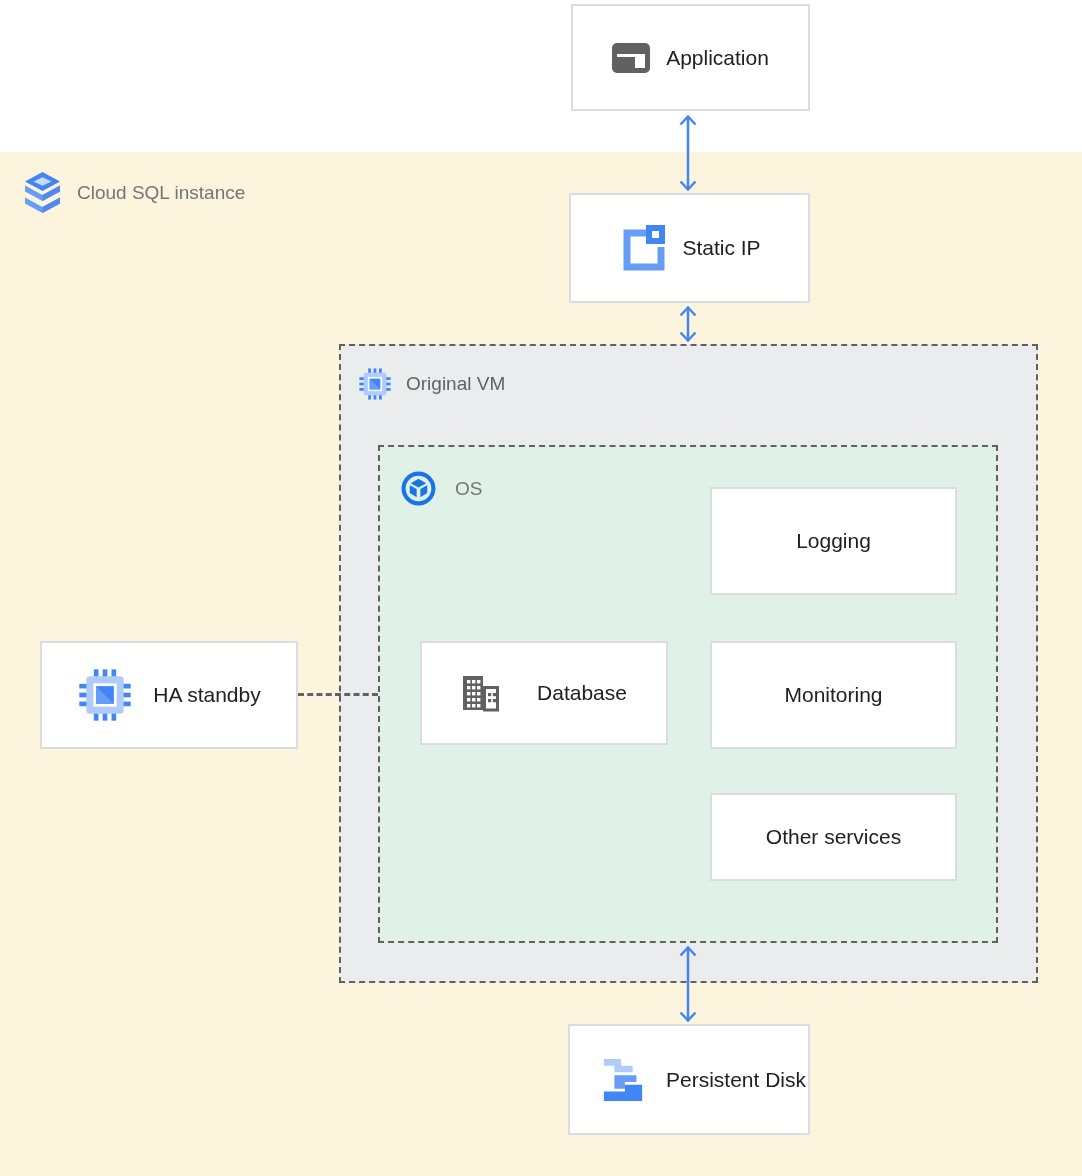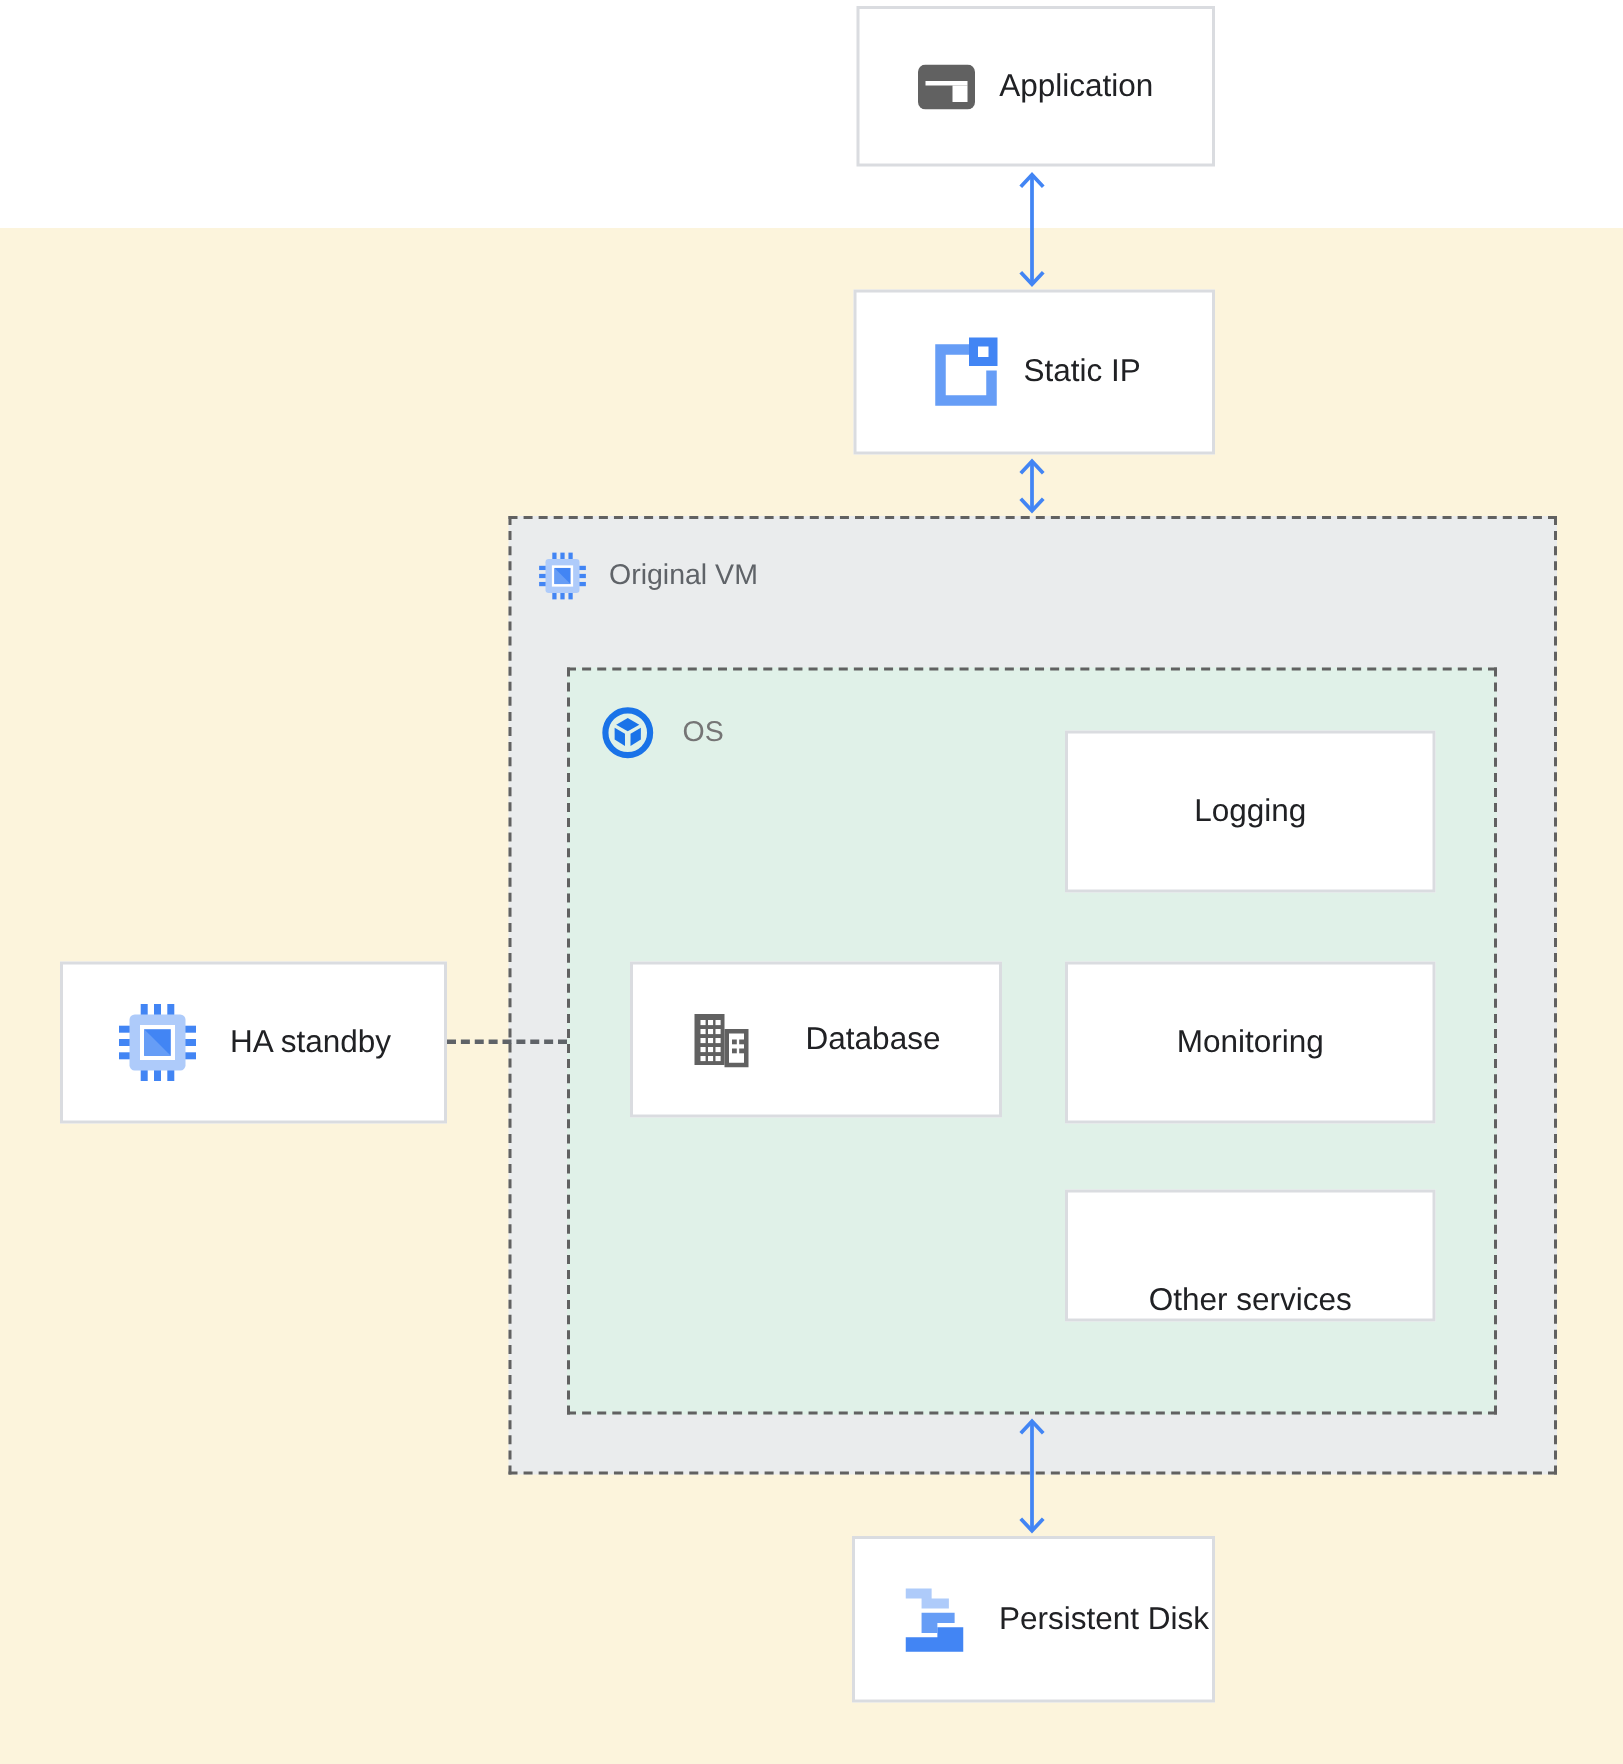--- a/index.html
+++ b/index.html
@@ -84,20 +84,33 @@
   .pd-label { line-height: 27px; width: 112px; }
   svg { display: block; }
 </style>
 </head>
 <body>
 
 <div class="canvas">
 
   <div class="sql-region"></div>
 
+  <div class="region-label" style="left:24px; top:172px;">
+    <span>
+      <svg width="37" height="42" viewBox="0 0 37 42">
+        <path d="M18.5 0 L36 9.5 L18.5 19 L1 9.5 Z" fill="#4285F4"></path>
+        <path d="M18.5 5.2 L27.5 9.5 L18.5 13.8 L9.5 9.5 Z" fill="#C6DAFC"></path>
+        <path d="M1 13.5 L18.5 23 L36 13.5 L36 19.5 L18.5 29 L1 19.5 Z" fill="#669DF6"></path>
+        <path d="M18.5 23 L36 13.5 L36 19.5 L18.5 29 Z" fill="#5189F1"></path>
+        <path d="M1 25.5 L18.5 35 L36 25.5 L36 31.5 L18.5 41 L1 31.5 Z" fill="#669DF6"></path>
+        <path d="M18.5 35 L36 25.5 L36 31.5 L18.5 41 Z" fill="#5189F1"></path>
+      </svg>
+    </span>
+    <span class="txt">Cloud SQL instance</span>
+  </div>
 
   <div class="node" style="left:571px; top:4px; width:239px; height:107px;text-align:center;">
     <span>
       <svg width="38" height="30" viewBox="0 0 38 30">
         <rect x="0" y="0" width="38" height="30" rx="5" fill="#616161"></rect>
         <rect x="5" y="11" width="28" height="3" fill="#ffffff"></rect>
         <rect x="23" y="14" width="3" height="11" fill="#ffffff"></rect>
         <rect x="26" y="14" width="7" height="11" fill="#ffffff"></rect>
       </svg>
     </span>
@@ -207,21 +220,21 @@
             </g>
           </svg>
         </span>
         <span class="lbl">Database</span>
       </div>
 
       <div class="inner-node" style="left:330px; top:194px; width:247px; height:108px;">
         <span class="lbl">Monitoring</span>
       </div>
 
-      <div class="inner-node" style="left:330px; top:346px; width:247px; height:88px;align-items:flex-end;">
+      <div class="inner-node" style="left:330px; top:346px; width:247px; height:88px;">
         <span class="lbl">Other services</span>
       </div>
 
     </div>
   </div>
 
   <div class="node" style="left:40px; top:641px; width:258px; height:108px; gap:20px;">
     <span>
       <svg width="56" height="56" viewBox="0 0 24 24">
         <g fill="#4285F4">

